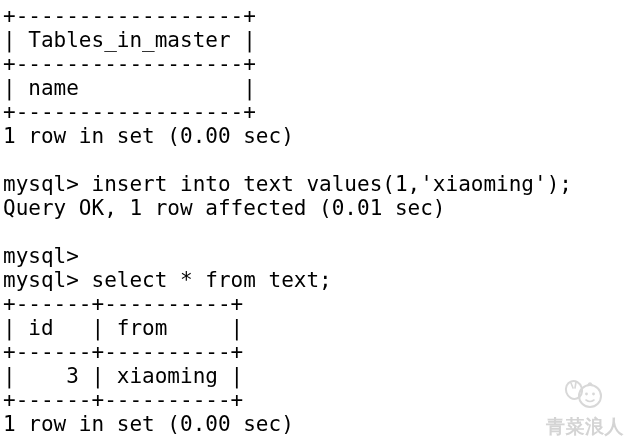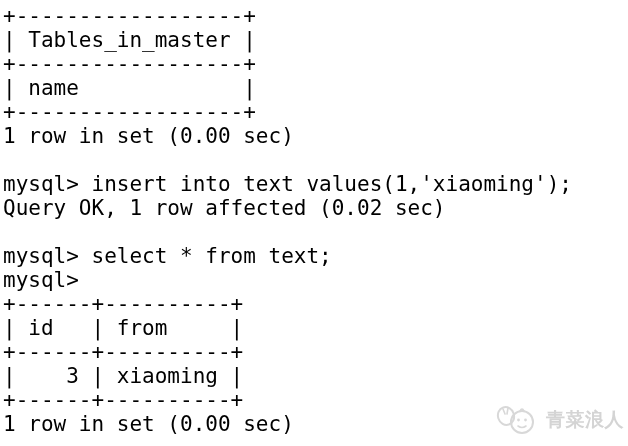--- a/index.html
+++ b/index.html
@@ -30,20 +30,21 @@
     color: inherit;
   }
   .watermark {
     position: absolute;
     right: 4px;
     bottom: 10px;
     display: flex;
     align-items: center;
     gap: 7px;
     user-select: none;
+    flex-direction: column;
   }
   .wm-icon {
     width: 44px;
     height: 34px;
     display: block;
   }
   .wm-text {
     font-family: "DejaVu Sans", "Liberation Sans", sans-serif;
     font-size: 19px;
     font-weight: bold;
@@ -58,24 +59,24 @@
 
 <div class="terminal">
   <div class="line">+------------------+</div>
   <div class="line">| Tables_in_master |</div>
   <div class="line">+------------------+</div>
   <div class="line">| name             |</div>
   <div class="line">+------------------+</div>
   <div class="line">1 row in set (0.00 sec)</div>
   <div class="line"></div>
   <div class="line">mysql&gt; insert into text values(1,'xiaoming');</div>
-  <div class="line">Query OK, 1 row affected (0.02 sec)</div>
+  <div class="line">Query OK, 1 row affected (0.01 sec)</div>
   <div class="line"></div>
+  <div class="line">mysql&gt;</div>
   <div class="line">mysql&gt; select * from text;</div>
-  <div class="line">mysql&gt;</div>
   <div class="line">+------+----------+</div>
   <div class="line">| id   | from     |</div>
   <div class="line">+------+----------+</div>
   <div class="line">|    3 | xiaoming |</div>
   <div class="line">+------+----------+</div>
   <div class="line">1 row in set (0.00 sec)</div>
 
   <div class="watermark">
     <svg class="wm-icon" viewBox="0 0 44 34" fill="none" xmlns="http://www.w3.org/2000/svg">
 

